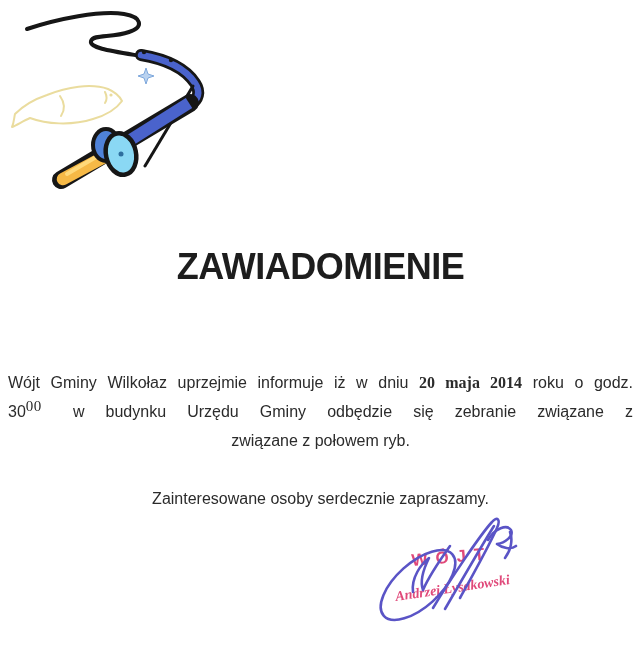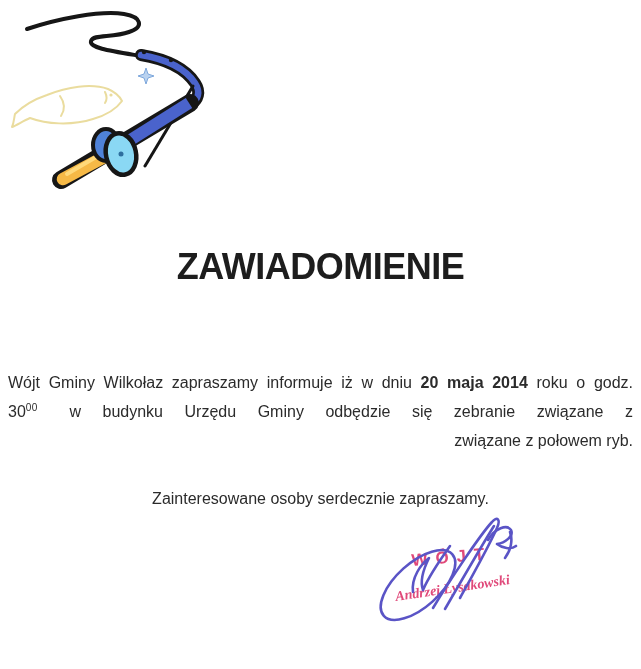--- a/index.html
+++ b/index.html
@@ -34,27 +34,28 @@
     font-size: 16px;
     line-height: 29px;
     color: #2b2b2b;
   }
   .jline {
     text-align: justify;
     text-align-last: justify;
     height: 29px;
     overflow: visible;
   }
-  .plain-line { text-align: right; height: 29px; }
-  .bold { font-weight: bold; }
+  .plain-line { text-align: center; height: 29px; }
+  .bold { font-weight: bold; font-family: Liberation Serif, serif; }
   .hour-sup {
-    font-size: 10px;
+    font-size: 15px;
     position: relative;
     top: -6.5px;
     letter-spacing: 0.5px;
+    font-family: Liberation Serif, serif;
   }
   .tabgap { display: inline-block; width: 10px; height: 1px; }
   .closing-text {
     position: absolute;
     left: 8px; top: 484px;
     width: 625px;
     font-size: 16px;
     line-height: 29px;
     color: #2b2b2b;
     text-align: center;
@@ -109,21 +110,21 @@
 
     <circle cx="139" cy="44" r="2.2" fill="#161616"></circle>
     <circle cx="166" cy="52" r="2.2" fill="#161616"></circle>
 
     <path d="M 141,60 L 143,66 L 149,68 L 143,70 L 141,76 L 139,70 L 133,68 L 139,66 Z" fill="#b9d2f0" stroke="#7fa8dc" stroke-width="1"></path>
   </svg>
 
   <div class="doc-title">ZAWIADOMIENIE</div>
 
   <div class="body-text">
-    <div class="jline"><span>Wójt Gminy Wilkołaz zapraszamy informuje iż w dniu </span><span class="bold">20 maja 2014</span><span> roku o godz.</span></div>
+    <div class="jline"><span>Wójt Gminy Wilkołaz uprzejmie informuje iż w dniu </span><span class="bold">20 maja 2014</span><span> roku o godz.</span></div>
     <div class="jline"><span>30</span><span class="hour-sup">00</span><span class="tabgap"></span><span> w budynku Urzędu Gminy odbędzie się zebranie związane z</span></div>
     <div class="plain-line">związane z połowem ryb.</div>
   </div>
 
   <div class="closing-text">Zainteresowane osoby serdecznie zapraszamy.</div>
 
   <svg class="signature-block" viewBox="0 0 156 122" aria-hidden="true">
 
     <text class="stamp-role" x="40" y="58" transform="rotate(-5 40 58)" fill="#e0497a">WÓJT</text>
     <text class="stamp-name" x="24" y="93" transform="rotate(-8.5 24 93)" fill="#e0497a">Andrzej Łysakowski</text>

